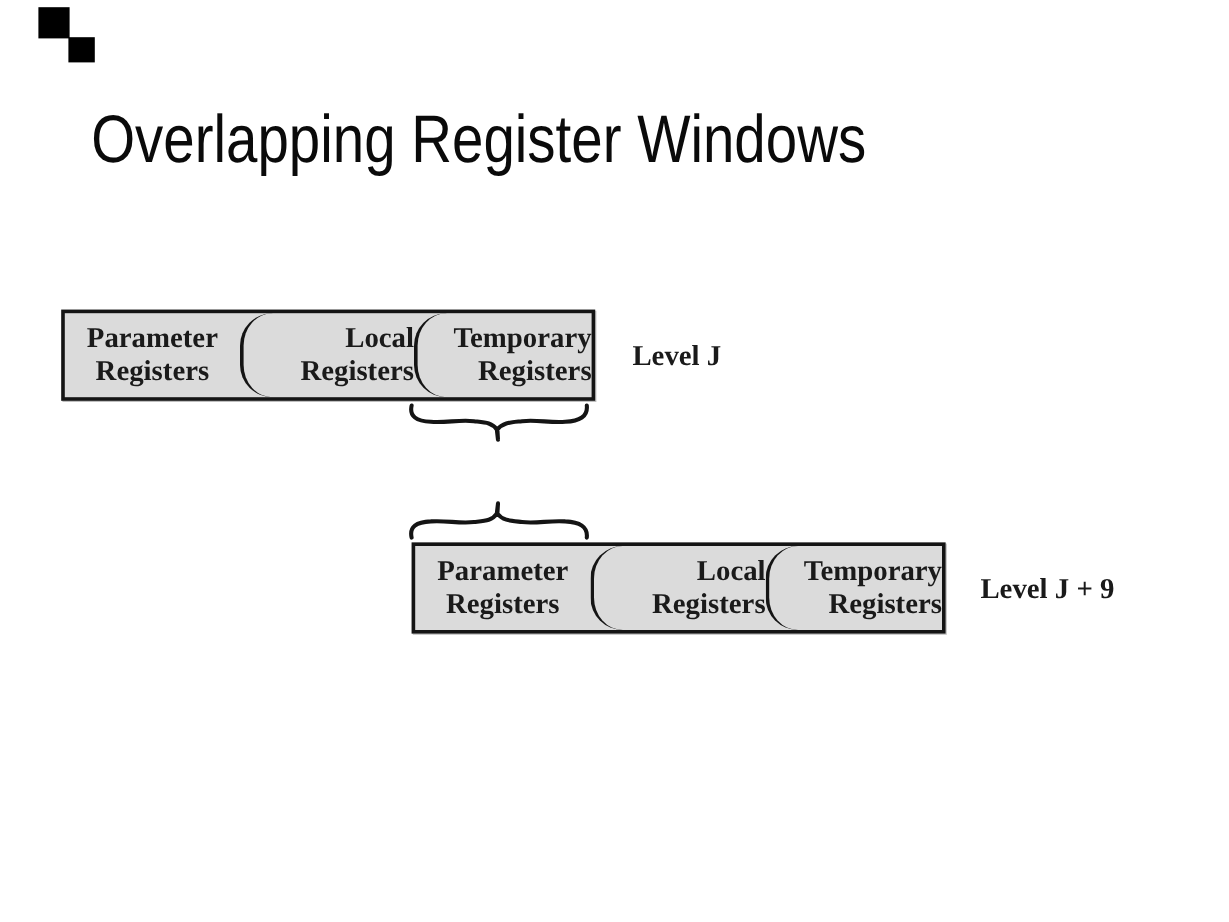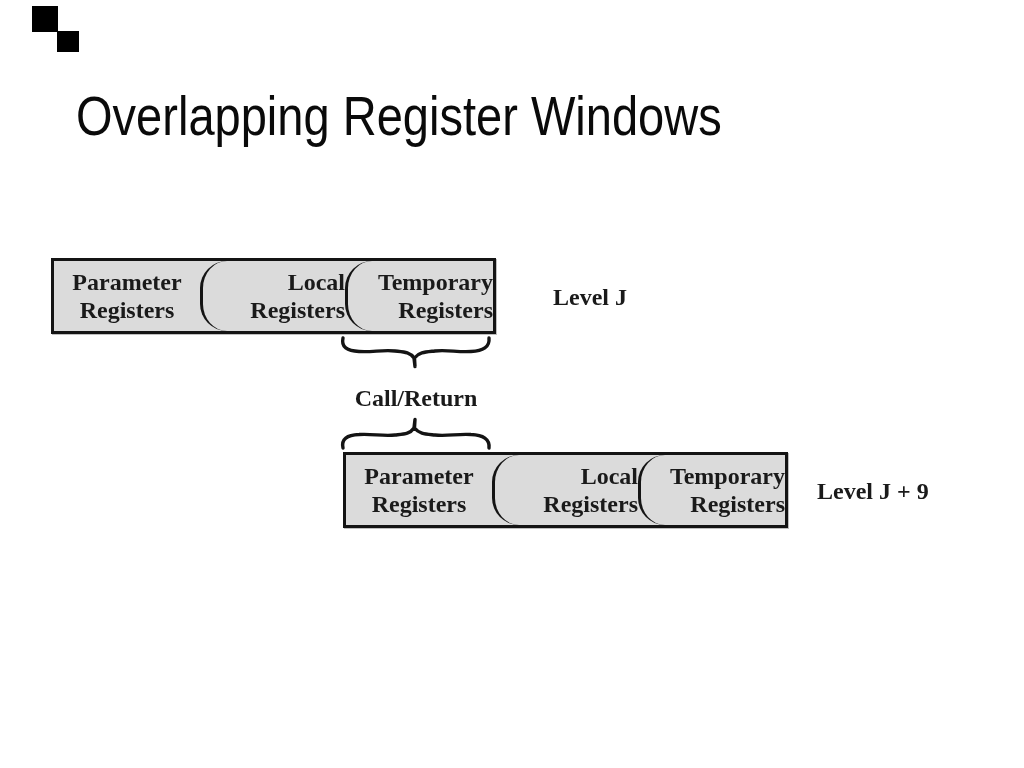--- a/index.html
+++ b/index.html
@@ -79,21 +79,21 @@
   
   .level-label {
     position: absolute;
     font-family: "Liberation Serif", serif;
     font-weight: 700;
     font-size: 24px;
     line-height: 28px;
     color: var(--text-color, #1a1a1a);
     white-space: nowrap;
   }
-  .lbl-j  { left: 553px; top: 283px; }
+  .lbl-j  { left: 527px; top: 283px; }
   .lbl-j1 { left: 817px; top: 477px; }
 
   
   .brace {
     position: absolute;
     left: 338px;
     width: 156px;
     height: 34px;
   }
   .brace path {
@@ -152,21 +152,20 @@
              C 3 12, 9 16, 21 16.5
              C 34 17.5, 45 14.5, 57 16
              C 66 17, 72 17, 76 23
              L 77 31.5
              L 76.5 23
              C 81 17, 88 17, 97 16
              C 109 14.5, 120 17.5, 133 16.5
              C 145 16, 152 12, 151 3"></path>
   </svg>
 
-  <div class="call-return">Call/Return</div>
 
   <svg class="brace overbrace" viewBox="0 0 156 34" preserveAspectRatio="none" xmlns="http://www.w3.org/2000/svg">
     <path d="M 5 3
              C 3 12, 9 16, 21 16.5
              C 34 17.5, 45 14.5, 57 16
              C 66 17, 72 17, 76 23
              L 77 31.5
              L 76.5 23
              C 81 17, 88 17, 97 16
              C 109 14.5, 120 17.5, 133 16.5

